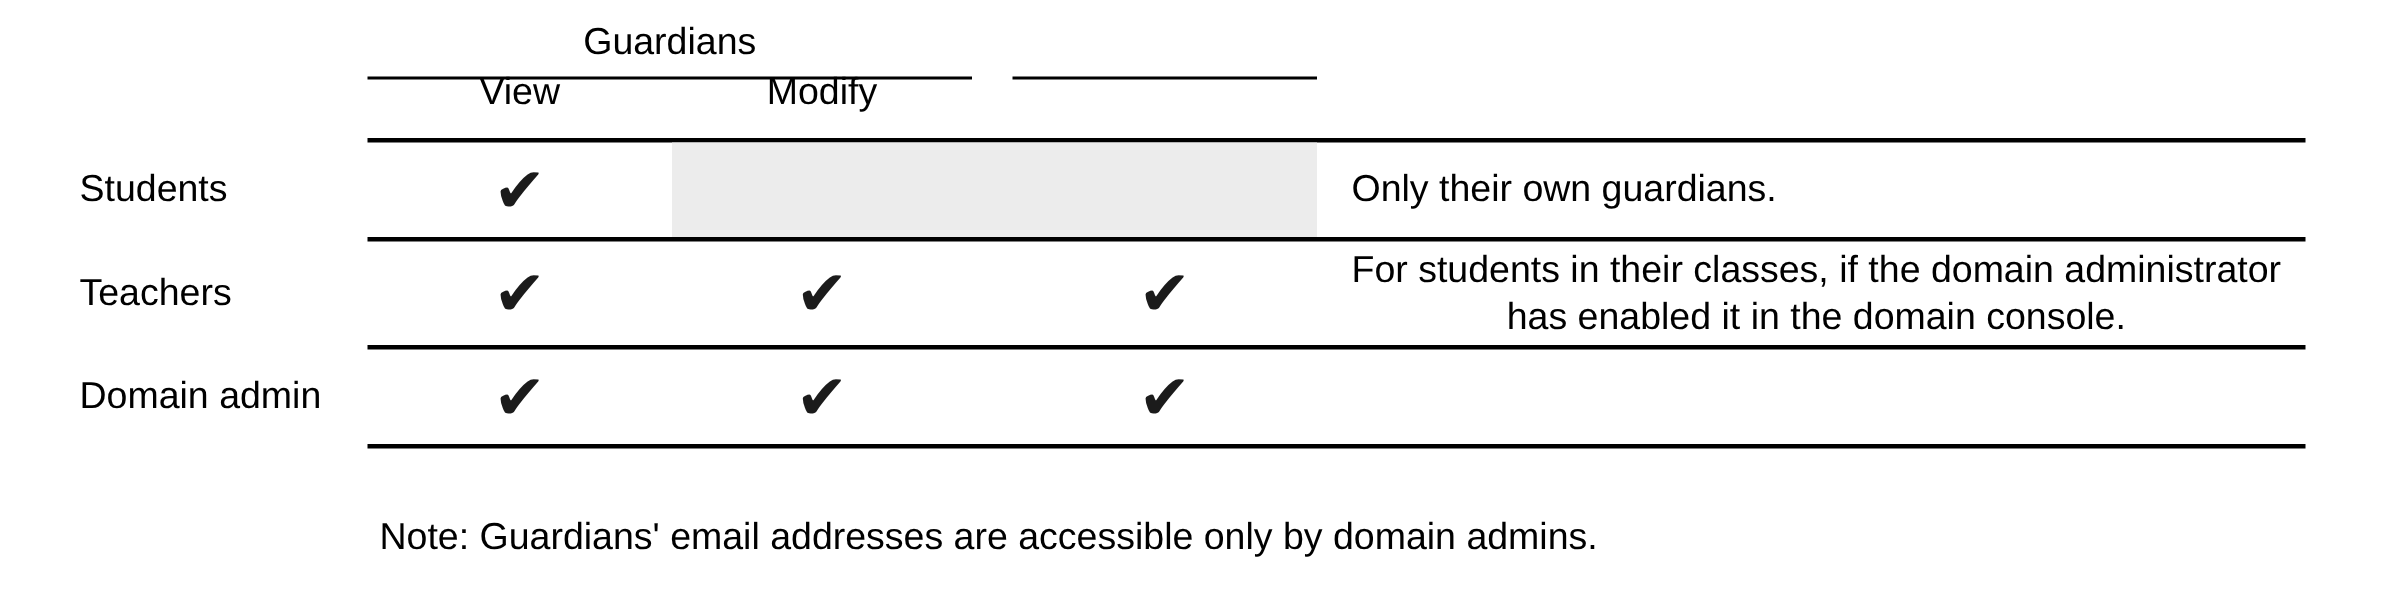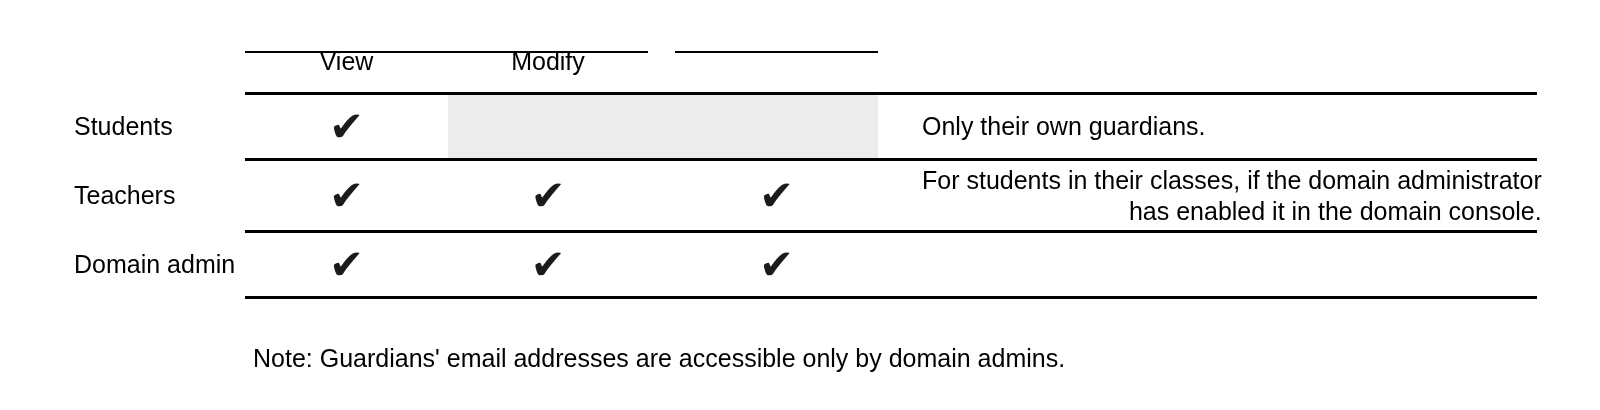--- a/index.html
+++ b/index.html
@@ -21,22 +21,21 @@
     display: flex;
     align-items: center;
     justify-content: center;
     text-align: center;
   }
   .left-text {
     position: absolute;
     display: flex;
     align-items: center;
     justify-content: flex-start;
-    text-align: right;
-    margin-left: 21px;
+    text-align: center;
   }
   .group-label { top: 8px; height: 40px; }
   .col-label   { top: 44px; height: 34px; }
   .row-label   { left: 53px; width: 190px; }
   .check-cell  { font-size: 42px; line-height: 42px; color: #1b1b1b; }
   .note-cell   {
     left: 901px; width: 650px;
     line-height: 31px;
     white-space: pre-line;
   }
@@ -58,20 +57,21 @@
     left: 253px; top: 340px;
     height: 36px;
     display: flex; align-items: center;
   }
 </style>
 </head>
 <body>
 
 <div class="stage">
 
+  <div class="centered-text group-label col-view" style="left:245px; width:403px;">Guardians</div>
 
   <div class="hline rule-thin" style="left:245px; top:51px; width:403px;"></div>
   <div class="hline rule-thin" style="left:675px; top:51px; width:203px;"></div>
 
   <div class="centered-text col-label col-view">View</div>
   <div class="centered-text col-label col-modify">Modify</div>
 
   <div class="hline rule-thick" style="left:245px; top:92px;  width:1292px;"></div>
   <div class="hline rule-thick" style="left:245px; top:158px; width:1292px;"></div>
   <div class="hline rule-thick" style="left:245px; top:230px; width:1292px;"></div>

